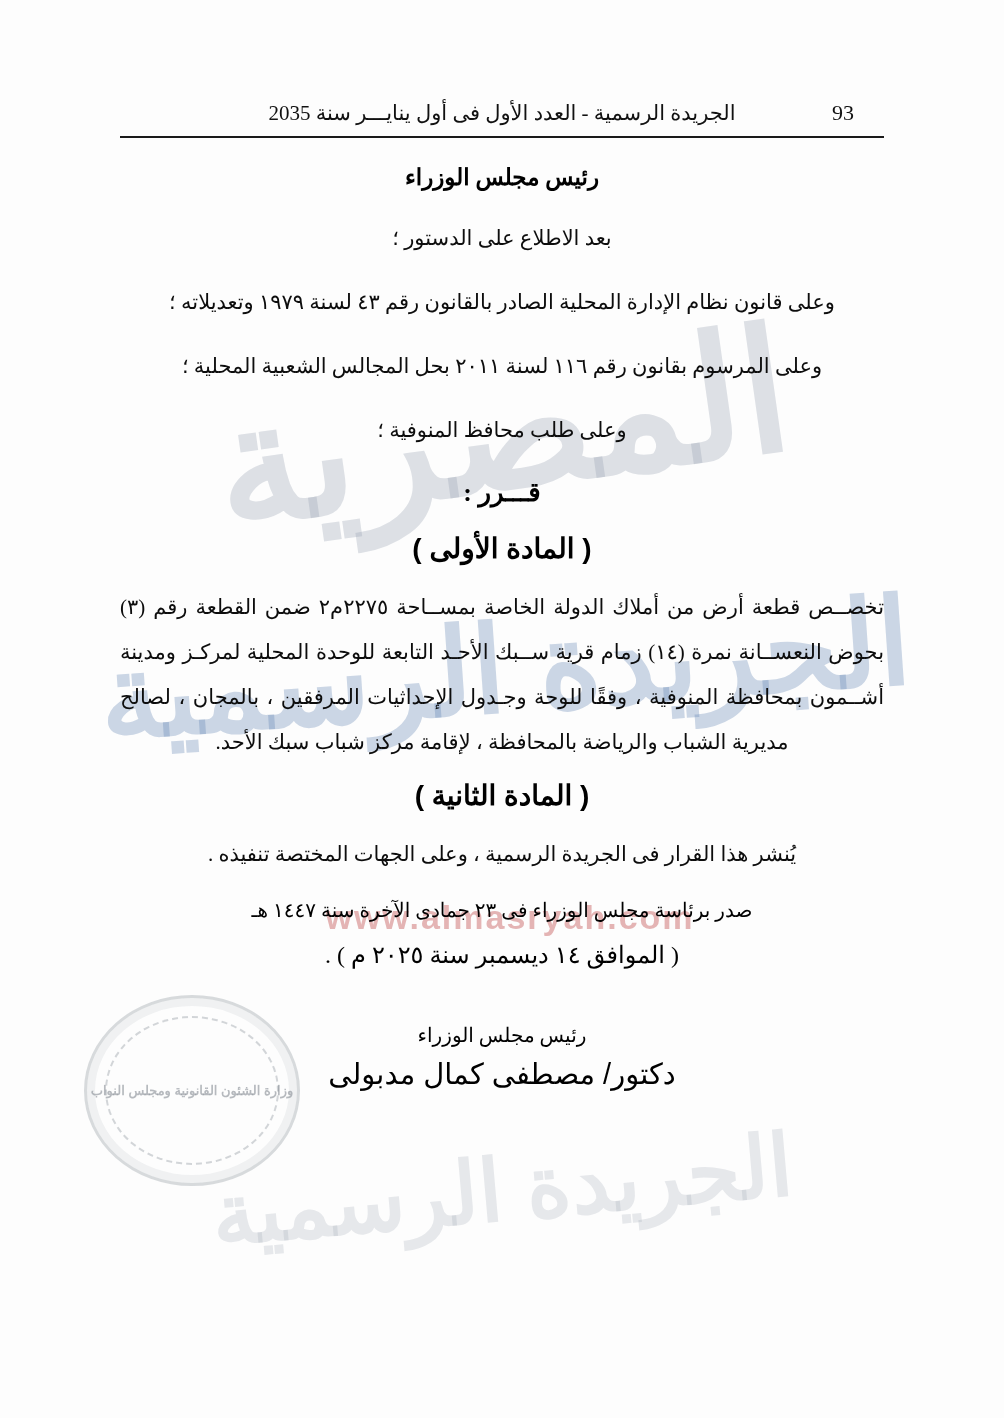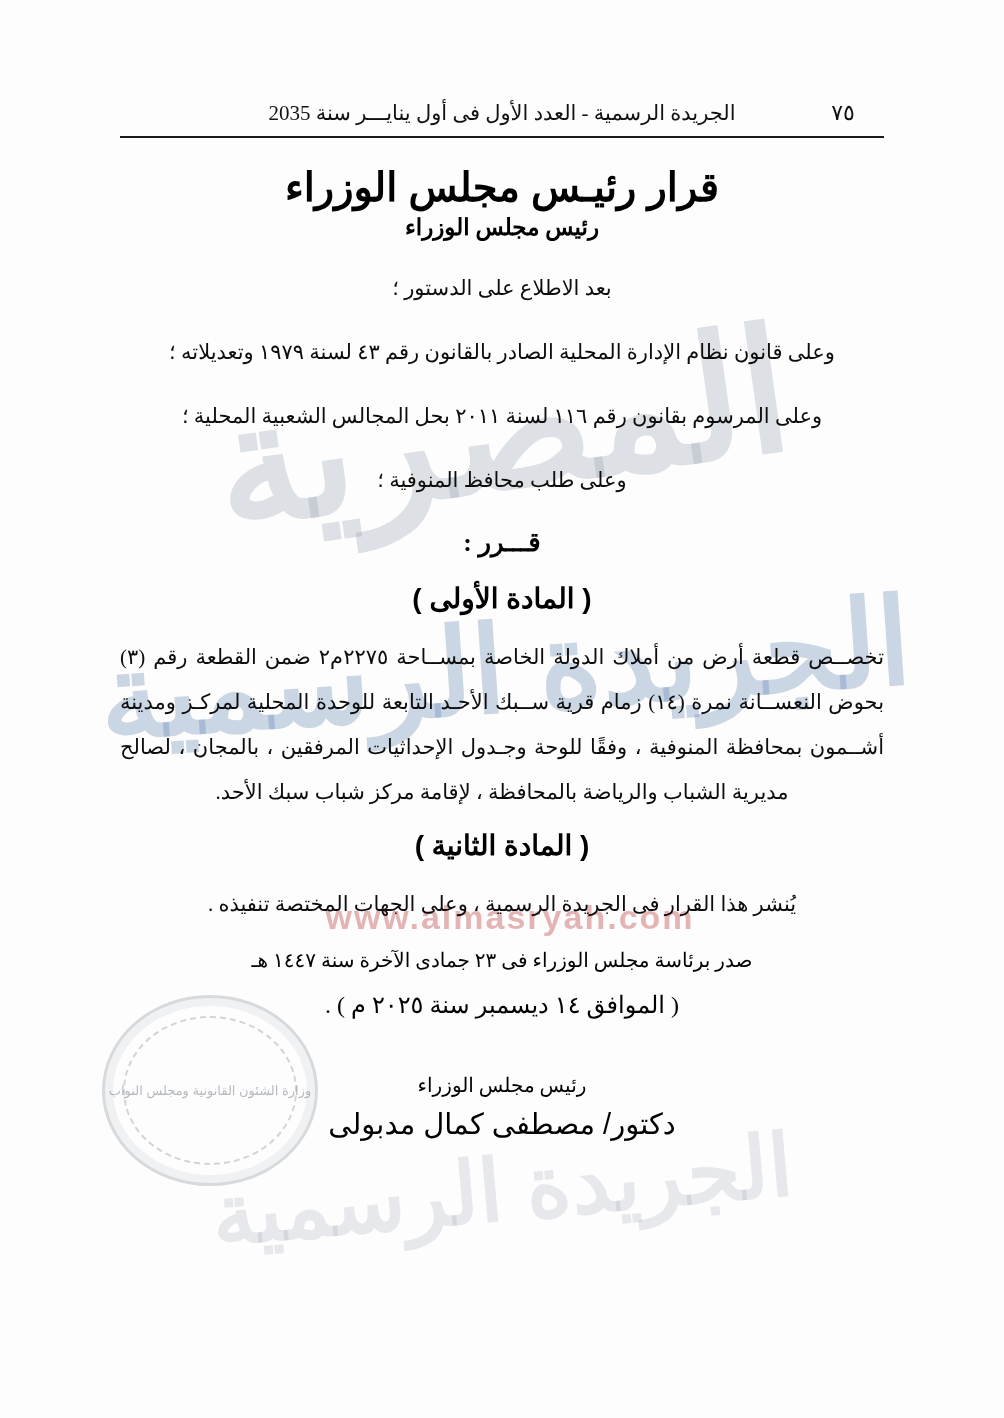--- a/index.html
+++ b/index.html
@@ -69,27 +69,28 @@
     text-align: center;
     font-size: 86px;
     font-weight: bold;
     color: rgba(150,160,175,0.22);
     transform: rotate(-5deg);
     font-family: "Liberation Sans", sans-serif;
     white-space: nowrap;
   }
   .wm-seal {
     top: 995px;
-    left: 102px;
+    left: 84px;
     width: 210px;
     height: 185px;
     border-radius: 50%;
     border: 3px solid rgba(110,120,130,0.35);
     box-shadow: inset 0 0 0 8px rgba(110,120,130,0.12);
     opacity: 0.75;
+    font-weight: bold;
   }
   .wm-seal::before {
     content: "";
     position: absolute;
     top: 18px; left: 18px; right: 18px; bottom: 18px;
     border: 2px dashed rgba(110,120,130,0.4);
     border-radius: 50%;
   }
   .wm-seal-text {
     position: absolute;
@@ -221,27 +222,26 @@
   <div class="wm wm-grey-lower">الجريدة الرسمية</div>
   <div class="wm wm-seal">
     <div class="wm-seal-text">وزارة الشئون
 القانونية
 ومجلس النواب</div>
   </div>
 
   <div class="content">
 
     <div class="header-row">
-      <div class="header-page">٧٥</div>
+      <div class="header-page">93</div>
       <div class="header-title">الجريدة الرسمية - العدد الأول فى أول ينايـــر سنة 2035</div>
       <div style="width:70px"></div>
     </div>
     <div class="rule"></div>
 
-    <div class="doc-title">قرار رئيـس مجلس الوزراء</div>
 
     <div class="issuer">رئيس مجلس الوزراء</div>
 
     <div class="clause">بعد الاطلاع على الدستور ؛</div>
     <div class="clause">وعلى قانون نظام الإدارة المحلية الصادر بالقانون رقم ٤٣ لسنة ١٩٧٩ وتعديلاته ؛</div>
     <div class="clause">وعلى المرسوم بقانون رقم ١١٦ لسنة ٢٠١١ بحل المجالس الشعبية المحلية ؛</div>
     <div class="clause">وعلى طلب محافظ المنوفية ؛</div>
 
     <div class="decides">قـــرر :</div>
 

